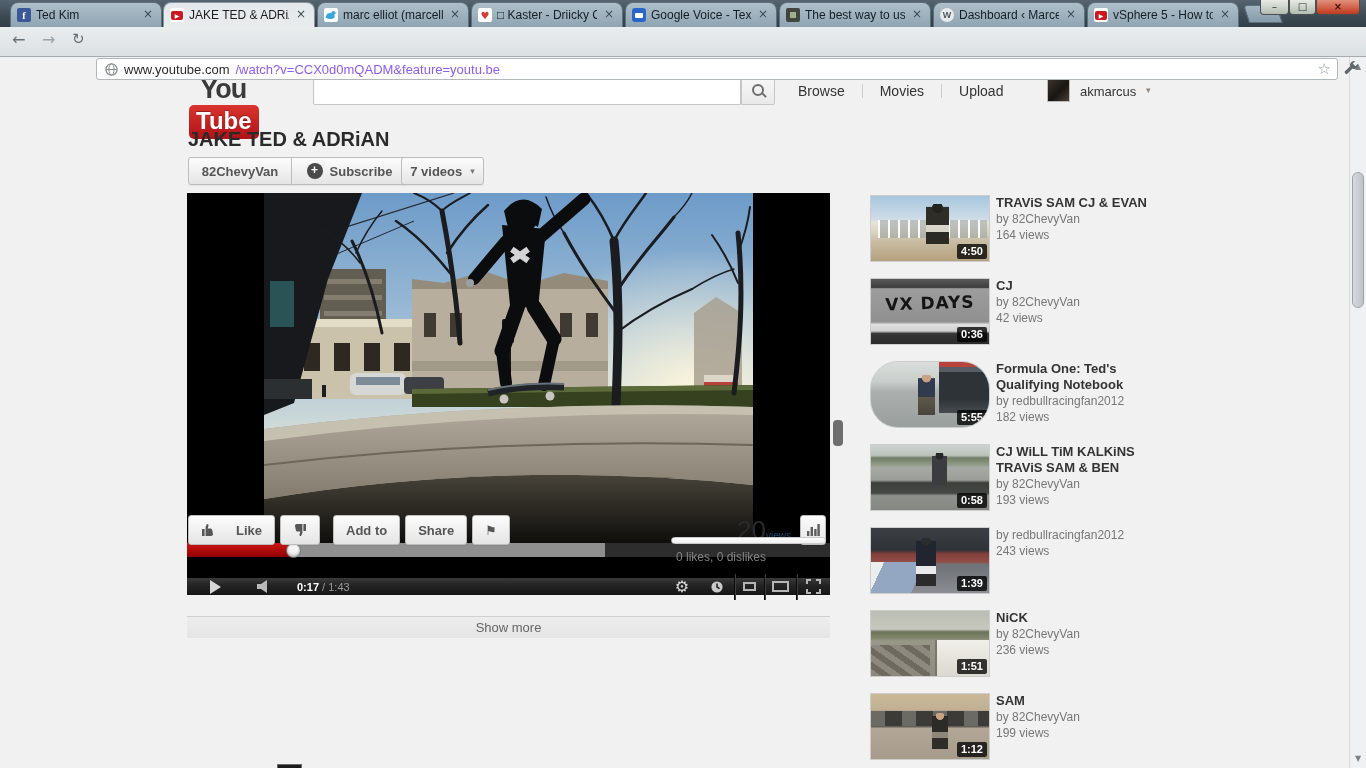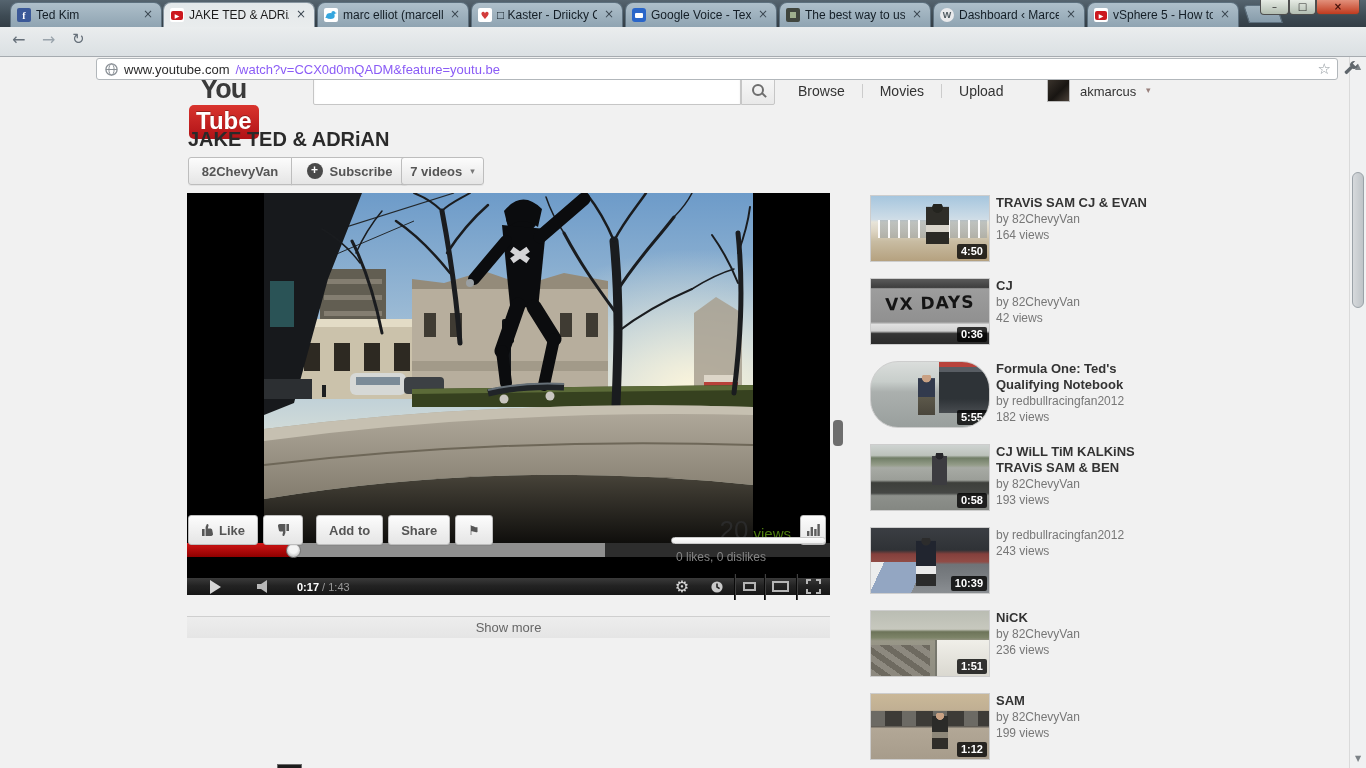--- a/index.html
+++ b/index.html
@@ -105,26 +105,26 @@
   .ctrl-spacer { flex:1; }
   .gear-btn { width:36px; font-size:16px; color:#d8d8d8; }
   .clock-btn { width:34px; }
   .seg { border-left:1px solid #0a0a0a; box-shadow:inset 1px 0 0 #3f3f3f; }
   .size-small { width:30px; } .size-big { width:32px; } .fs-btn { width:34px; }
   .rect-icon { border:2px solid #b5b5b5; }
   .r-small { width:13px; height:9px; } .r-big { width:17px; height:11px; }
 
   
   .action-row { position:absolute; left:188px; top:458px; width:643px; height:30px; display:flex; align-items:center; }
-  .action-row .btn { height:30px; padding:0 12px; margin-right:5px; gap:4px; }
+  .action-row .btn { height:30px; padding:0 12px; margin-right:5px; gap:21px; }
   .dislike-btn,.flag-btn { padding:0 10px; }
   .addto-btn { margin-left:8px; }
   .views-group { margin-left:auto; display:flex; align-items:baseline; }
   .views-num { font-size:26px; color:#2a2a2a; }
-  .views-label { font-size:15px; color:#4d7c0f; margin-left:5px; }
+  .views-label { font-size:10px; color:#0c4a6e; }
   .stats-btn { width:26px; height:30px; margin-left:9px; padding:0 !important; }
 
   .meta { position:absolute; left:188px; top:495px; width:470px; }
   .published { font-size:12px; color:#666; }
   .chan-link { color:#4575b4; }
   .description { font-size:13px; color:#333; margin-top:9px; }
   .sentiment-bar { position:absolute; left:671px; top:480px; width:155px; height:7px; border:1px solid #c9c9c9;
     border-radius:4px; background:linear-gradient(180deg,#fdfdfd,#efefef); }
   .sentiment-text { position:absolute; left:676px; top:493px; font-size:12px; color:#848484; }
 
@@ -553,21 +553,21 @@
         <div class="side-title">CJ WiLL TiM KALKiNS TRAViS SAM &amp; BEN</div>
         <div class="side-by">by 82ChevyVan</div>
         <div class="side-views">193 views</div>
       </div>
     </div>
 
     <div class="side-item" style="top:332px">
       <div class="thumb t4">
         <i class="art a1"></i>
         <i class="art a2"></i>
-        <span class="badge">10:39</span>
+        <span class="badge">1:39</span>
       </div>
       <div class="side-info">
         <div class="side-by">by redbullracingfan2012</div>
         <div class="side-views">243 views</div>
       </div>
     </div>
 
     <div class="side-item" style="top:415px">
       <div class="thumb t5">
         <i class="art a1"></i>

